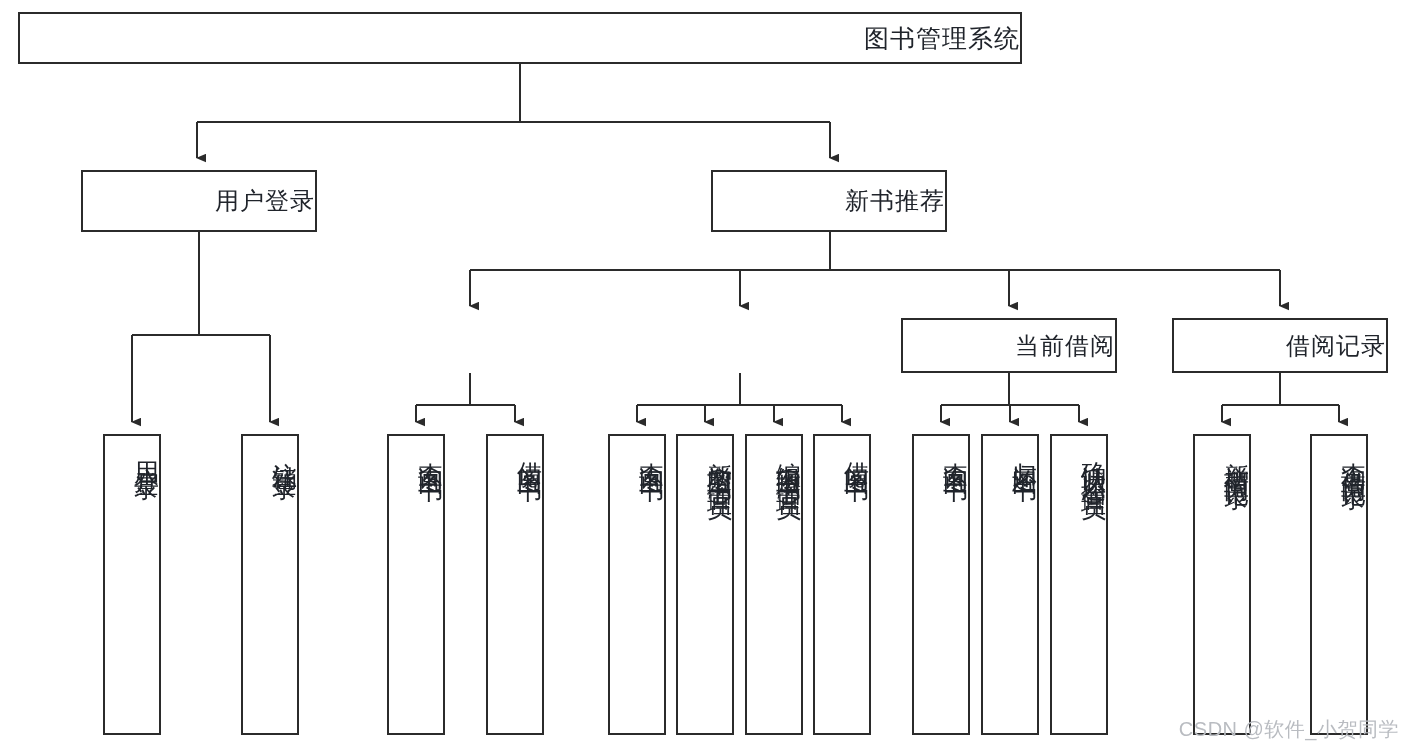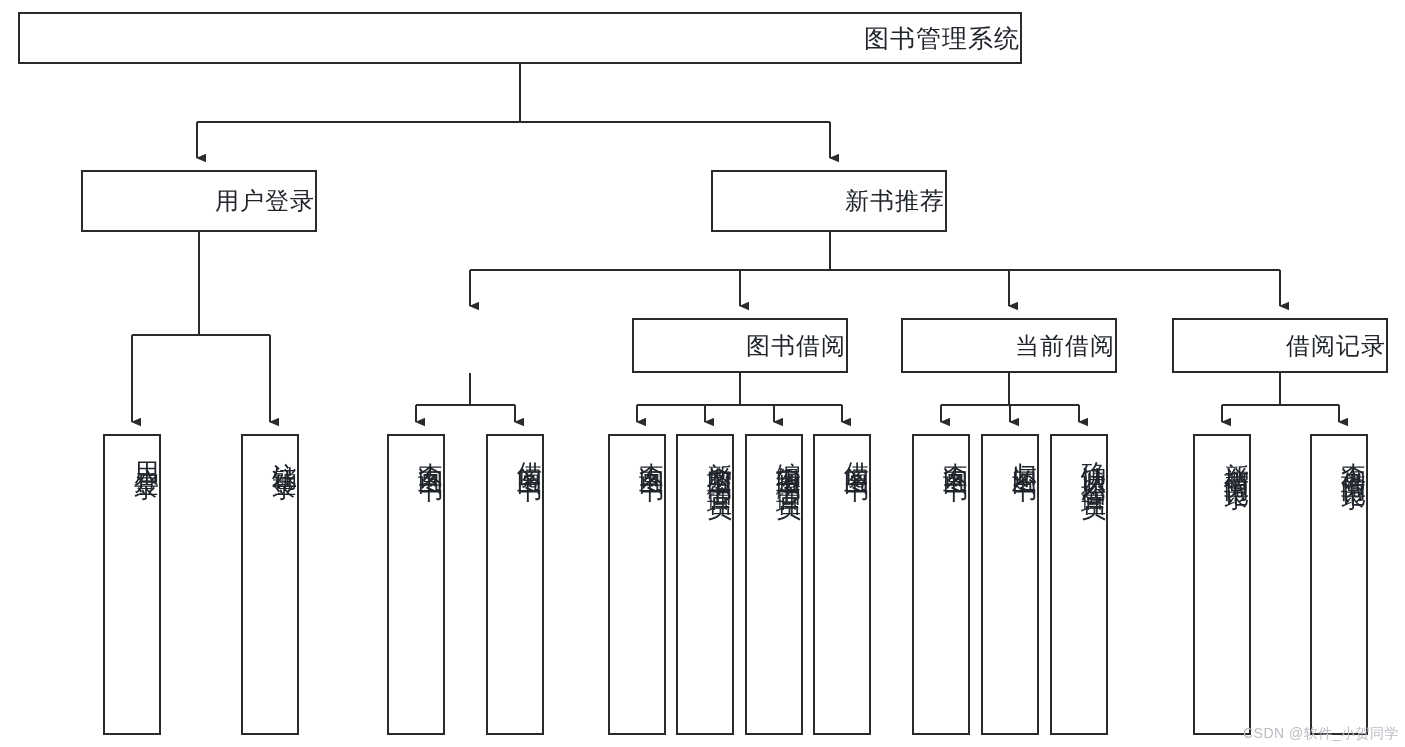--- a/index.html
+++ b/index.html
@@ -60,21 +60,21 @@
     text-orientation: upright;
     font-size: 25px;
     letter-spacing: 5px;
     line-height: 1;
     white-space: nowrap;
   }
   .watermark {
     position: absolute;
     right: 6px;
     bottom: 4px;
-    font-size: 14px;
+    font-size: 20px;
     color: #b9bcc1;
     letter-spacing: 0.5px;
     white-space: nowrap;
     z-index: 6;
     font-family: "Liberation Sans", "DejaVu Sans", sans-serif;
   }
 </style>
 </head>
 <body>
 
@@ -135,23 +135,20 @@
     <span class="label">图书管理系统</span>
   </div>
 
   <div class="node h" style="left:81px; top:170px; width:236px; height:62px;">
     <span class="label">用户登录</span>
   </div>
   <div class="node h" style="left:711px; top:170px; width:236px; height:62px;">
     <span class="label">新书推荐</span>
   </div>
 
-  <div class="node h" style="left:632px; top:318px; width:216px; height:55px;">
-    <span class="label">图书借阅</span>
-  </div>
   <div class="node h" style="left:901px; top:318px; width:216px; height:55px;">
     <span class="label">当前借阅</span>
   </div>
   <div class="node h" style="left:1172px; top:318px; width:216px; height:55px;">
     <span class="label">借阅记录</span>
   </div>
 
   <div class="node v" style="left:103px; top:434px; width:58px; height:301px;">
     <span class="label">用户登录</span>
   </div>

